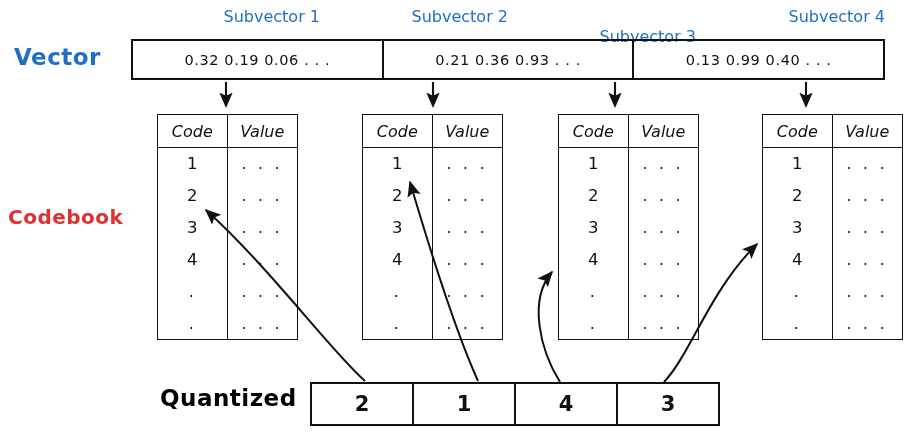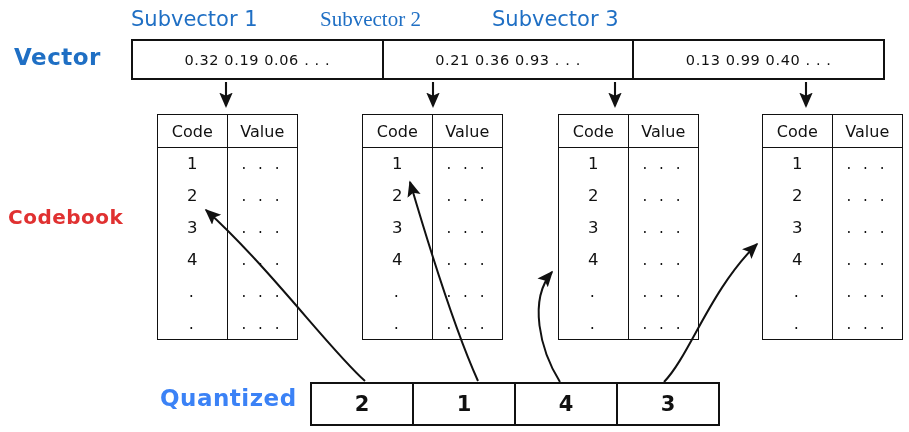--- a/index.html
+++ b/index.html
@@ -38,29 +38,29 @@
     color: #1f6fc4;
   }
   #codebook-label {
     left: 8px; top: 205px;
     font-size: 20px;
     color: #e03131;
   }
   #quantized-label {
     left: 160px; top: 385px;
     font-size: 23px;
-    color: #3b82f6;
+    color: #000000;
   }
 
   
   .subvector-caption {
     font-family: "DejaVu Sans", sans-serif;
-    font-size: 21px;
+    font-size: 16px;
     color: #1f6fc4;
-    text-align: left;
+    text-align: right;
     top: 7px;
     white-space: nowrap;
   }
 
   
   #vector-strip {
     left: 131px; top: 39px;
     width: 754px; height: 41px;
     border: 2px solid #111;
     box-sizing: border-box;
@@ -111,20 +111,21 @@
     box-sizing: border-box;
     display: flex;
     flex-direction: column;
   }
   .cb-head .cb-col-code,
   .cb-head .cb-col-value {
     align-items: center;
     justify-content: center;
     flex-direction: row;
     font-size: 16px;
+    font-style: italic;
   }
   .cb-cell {
     flex: 1 1 0;
     display: flex;
     align-items: center;
     justify-content: center;
     font-size: 16.5px;
     color: #111;
     line-height: 1;
   }
@@ -164,22 +165,23 @@
 </head>
 <body>
 
 <div id="stage">
 
   <div class="abs row-label" id="vector-label">Vector</div>
   <div class="abs row-label" id="codebook-label">Codebook</div>
   <div class="abs row-label" id="quantized-label">Quantized</div>
 
   <div class="abs subvector-caption" style="left:131px; width:189px;">Subvector 1</div>
-  <div class="abs subvector-caption" style="left:320px; width:188px;font-family:Liberation Serif, serif;">Subvector 2</div>
-  <div class="abs subvector-caption" style="left:492px; width:188px;">Subvector 3</div>
+  <div class="abs subvector-caption" style="left:320px; width:188px;">Subvector 2</div>
+  <div class="abs subvector-caption" style="left:508px; width:188px;margin-top:20px;">Subvector 3</div>
+  <div class="abs subvector-caption" style="left:696px; width:189px;">Subvector 4</div>
 
   <div class="abs" id="vector-strip">
     <div class="vector-cell">0.32  0.19  0.06 . . .</div>
     <div class="vector-cell">0.21  0.36  0.93 . . .</div>
     <div class="vector-cell">0.13  0.99  0.40 . . .</div>
   </div>
 
   <div class="abs codebook" style="left:157px;">
     <div class="cb-head">
       <div class="cb-col-code">Code</div>

